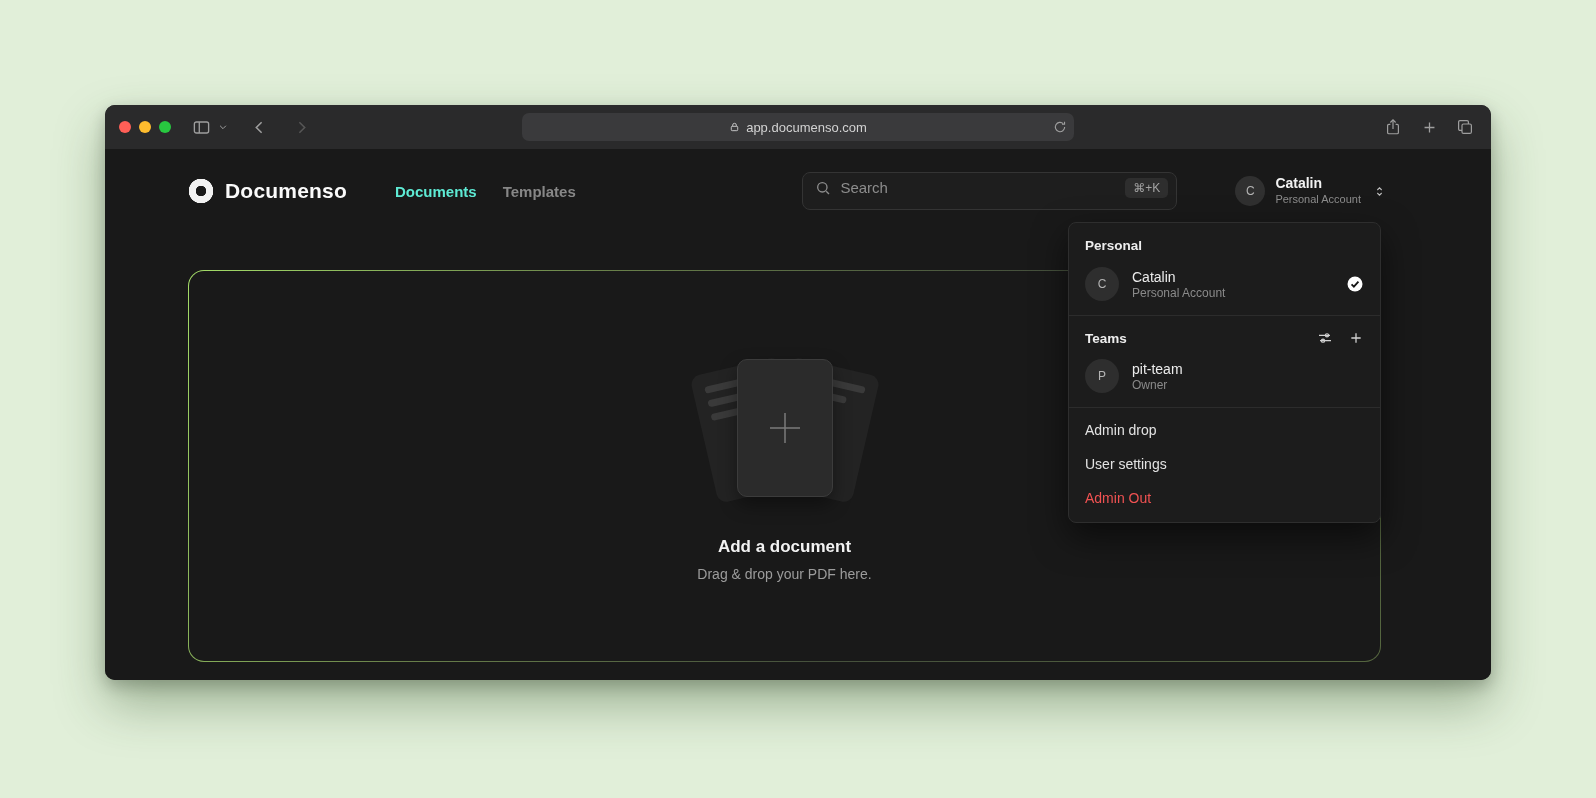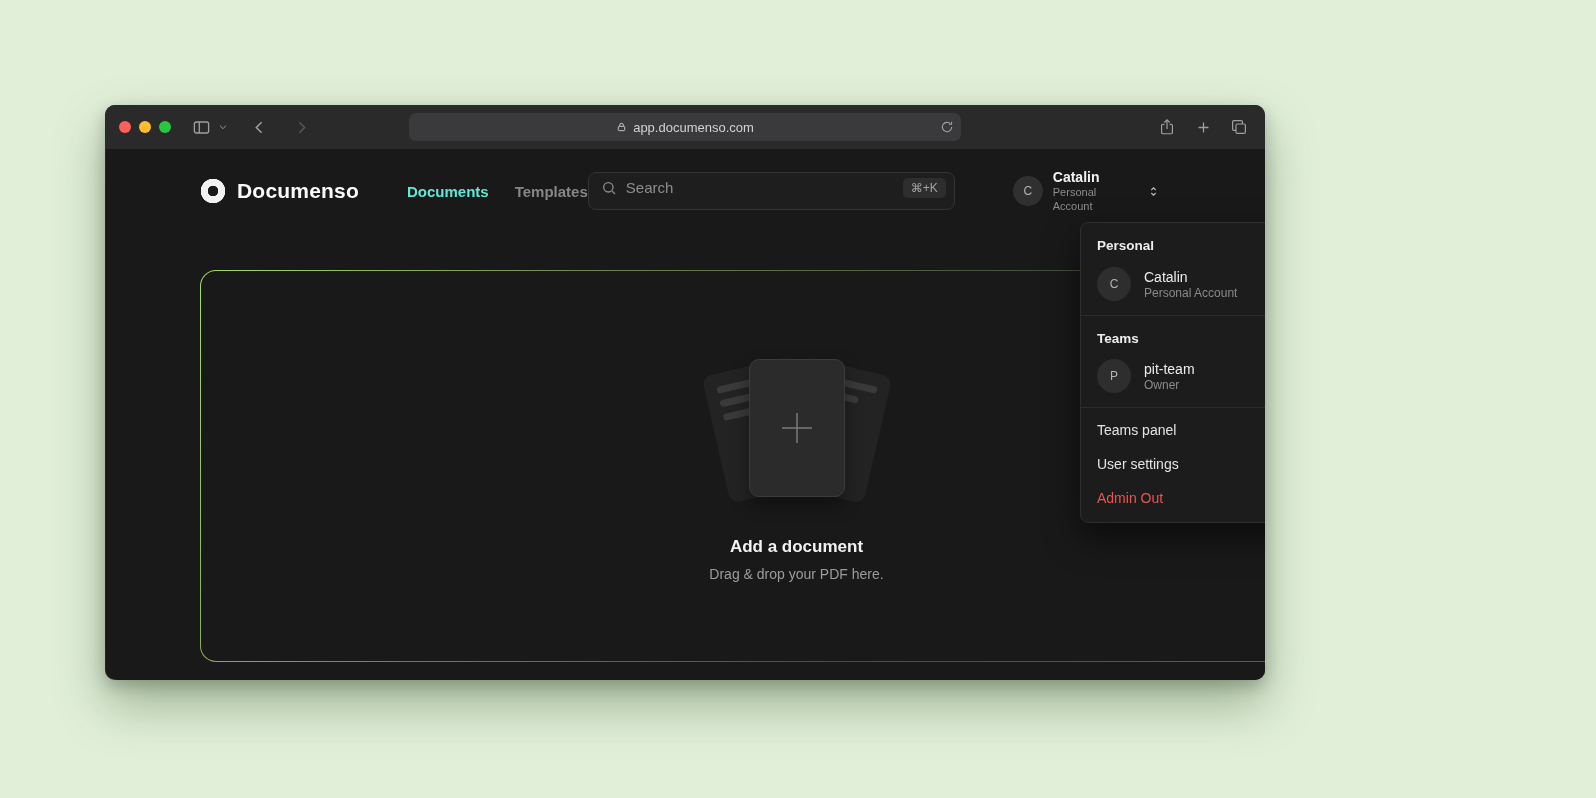--- a/index.html
+++ b/index.html
@@ -6,21 +6,21 @@
   html,body { width:1596px; height:798px; }
   body {
     background:#e1efd9;
     font-family:"Liberation Sans", sans-serif;
     position:relative;
     overflow:hidden;
   }
 
   
   .window {
-    position:absolute; left:105px; top:105px; width:1160px; height:575px;
+    position:absolute; left:105px; top:105px; width:1386px; height:575px;
     border-radius:10px; overflow:hidden; background:#191919;
     box-shadow:0 24px 50px rgba(45,75,35,.38), 0 6px 16px rgba(0,0,0,.22),
                inset 0 0 0 1px rgba(255,255,255,.06);
   }
 
   
   .toolbar {
     height:44px; background:#2a2a2b; position:relative;
     display:flex; align-items:center; padding:0 14px;
   }
@@ -40,21 +40,21 @@
     display:flex; align-items:center; justify-content:center; gap:6px;
     color:#d2d2d2; font-size:13px; cursor:text;
   }
   .addressbar .refresh {
     position:absolute; right:7px; top:50%; transform:translateY(-50%);
     color:#9e9e9e; display:flex;
   }
   .tb-right { position:absolute; right:12px; top:0; height:44px; display:flex; align-items:center; gap:8px; }
 
   
-  .app { position:absolute; top:44px; left:0; right:0; bottom:0; background:#191919;margin-left:12px; }
+  .app { position:absolute; top:44px; left:0; right:0; bottom:0; background:#191919; }
 
   .app-header {
     position:absolute; left:83px; right:105px; top:22px; height:40px;
     display:flex; align-items:center;
   }
   .brand { display:flex; align-items:center; gap:11px; cursor:pointer; }
   .brand-logo {
     width:26px; height:26px; border-radius:50%;
     background:radial-gradient(circle, rgba(0,0,0,0) 0 5px, #f2f2f2 5.5px 12px, rgba(0,0,0,0) 12.5px);
   }
@@ -319,19 +319,19 @@
       <div class="menu-row">
         <span class="avatar">P</span>
         <span>
           <div class="row-name">pit-team</div>
           <div class="row-sub">Owner</div>
         </span>
       </div>
 
       <div class="divider"></div>
 
-      <div class="menu-item">Teams panel</div>
+      <div class="menu-item">Admin drop</div>
       <div class="menu-item">User settings</div>
       <div class="menu-item danger">Admin Out</div>
     </div>
 
   </div>
 </div>
 
 </body></html>

